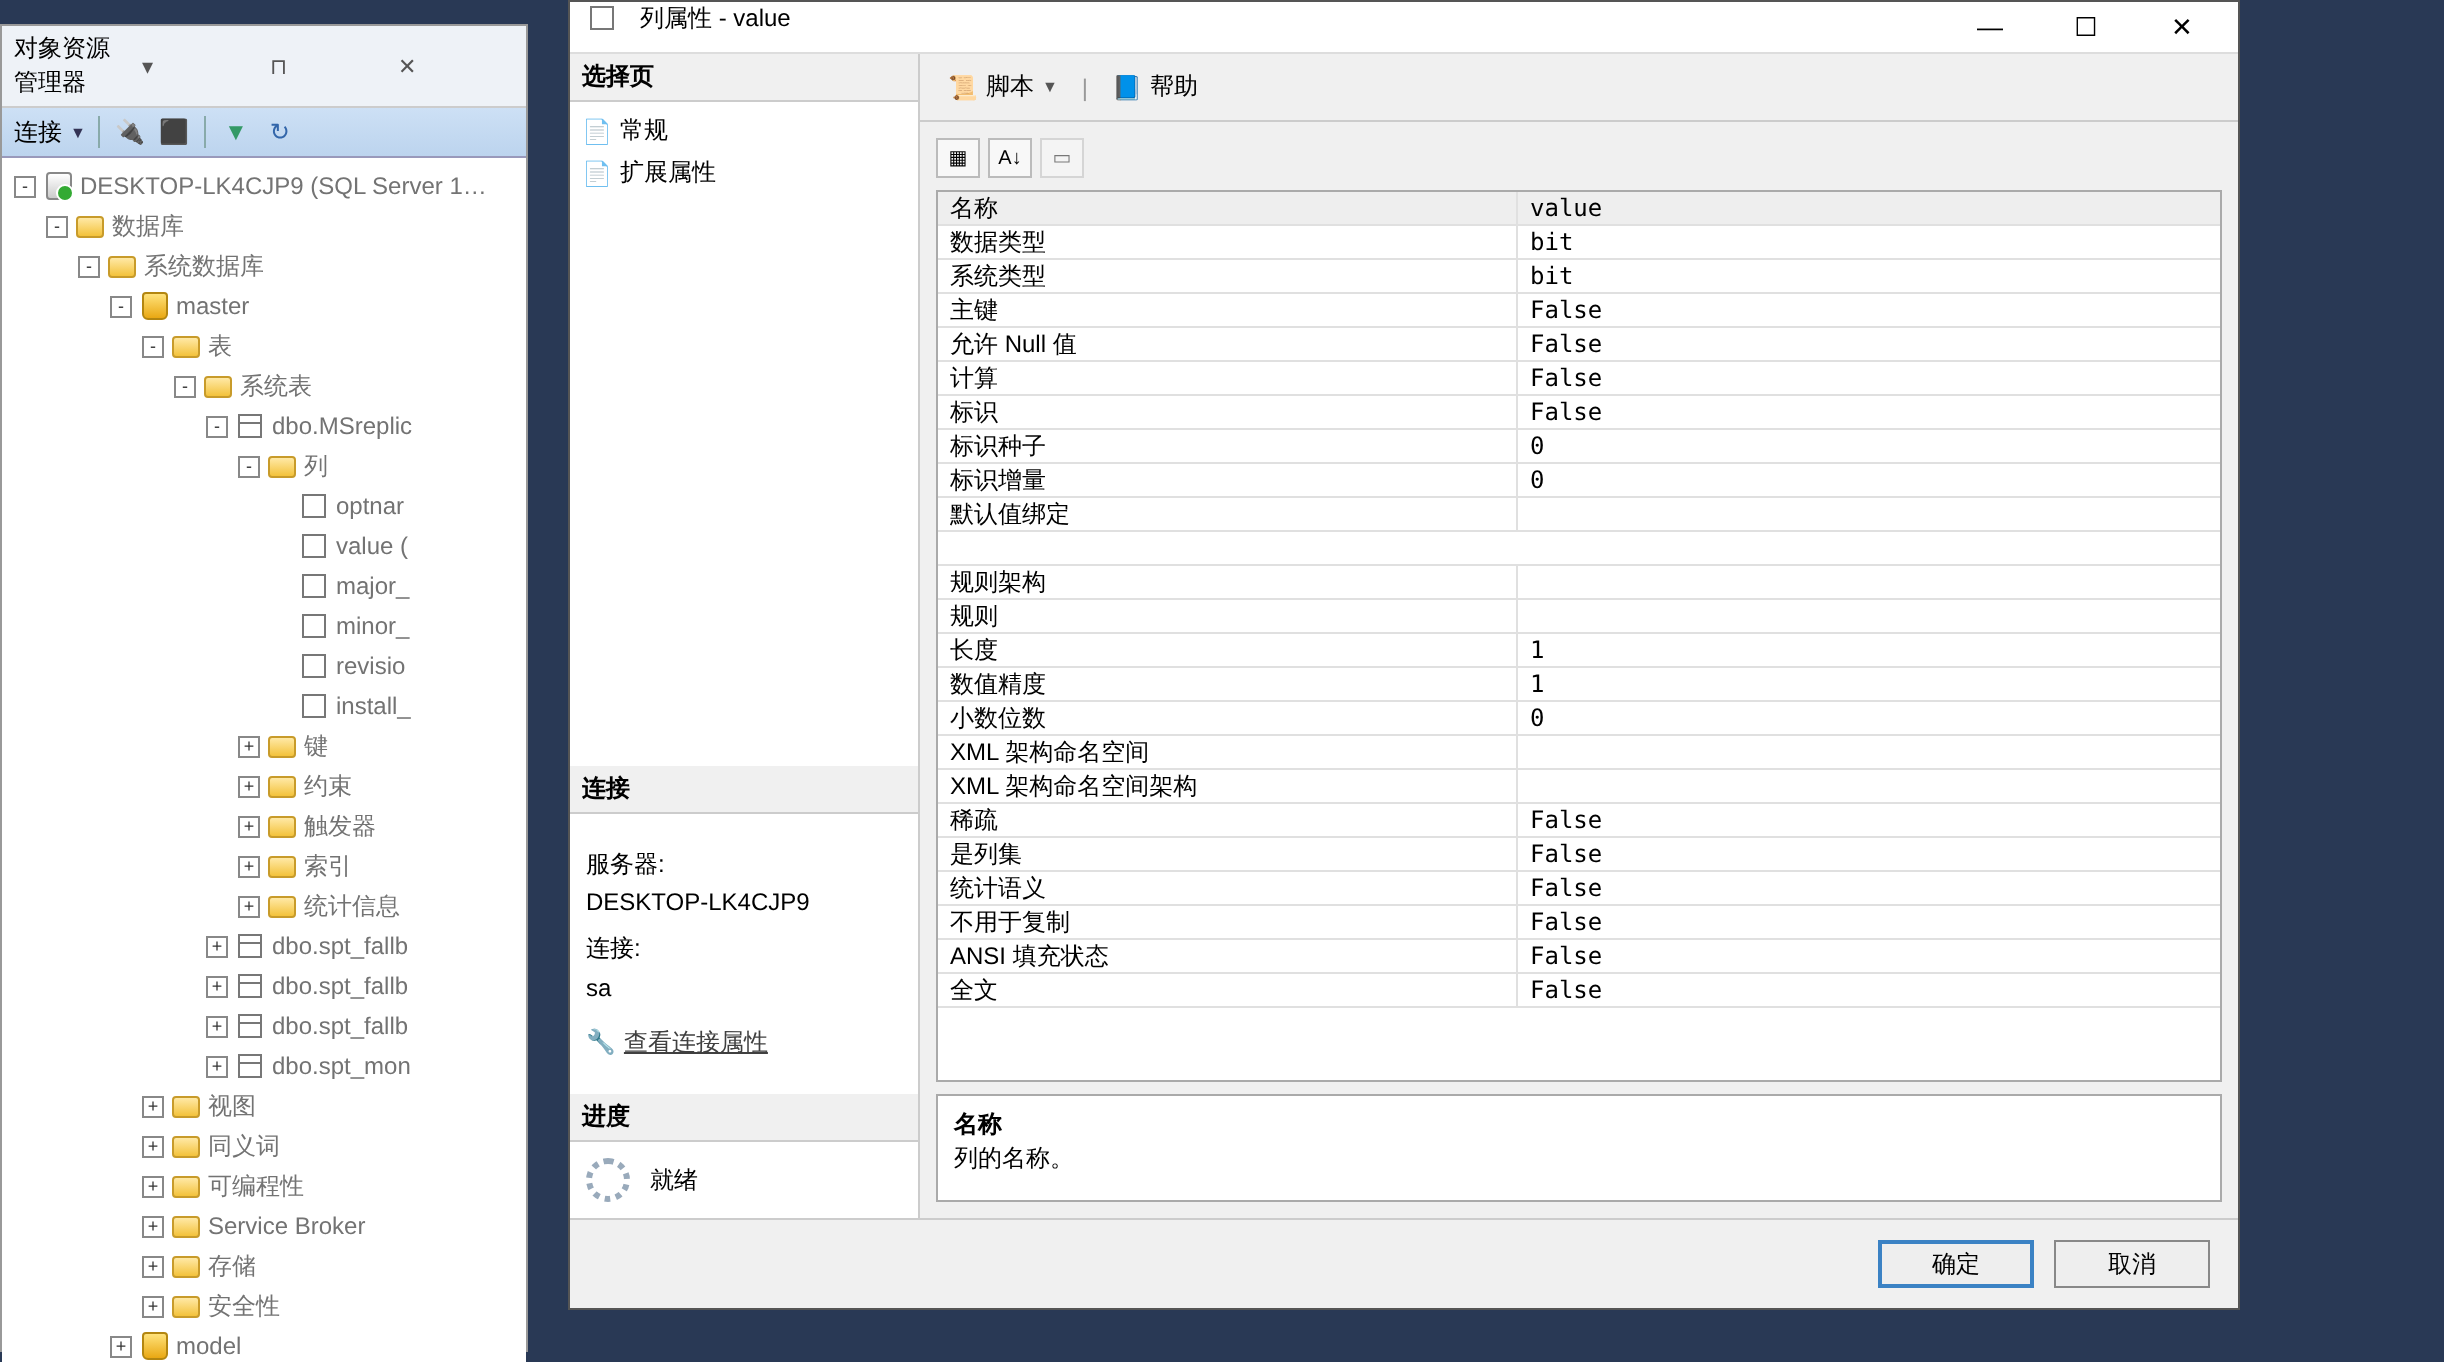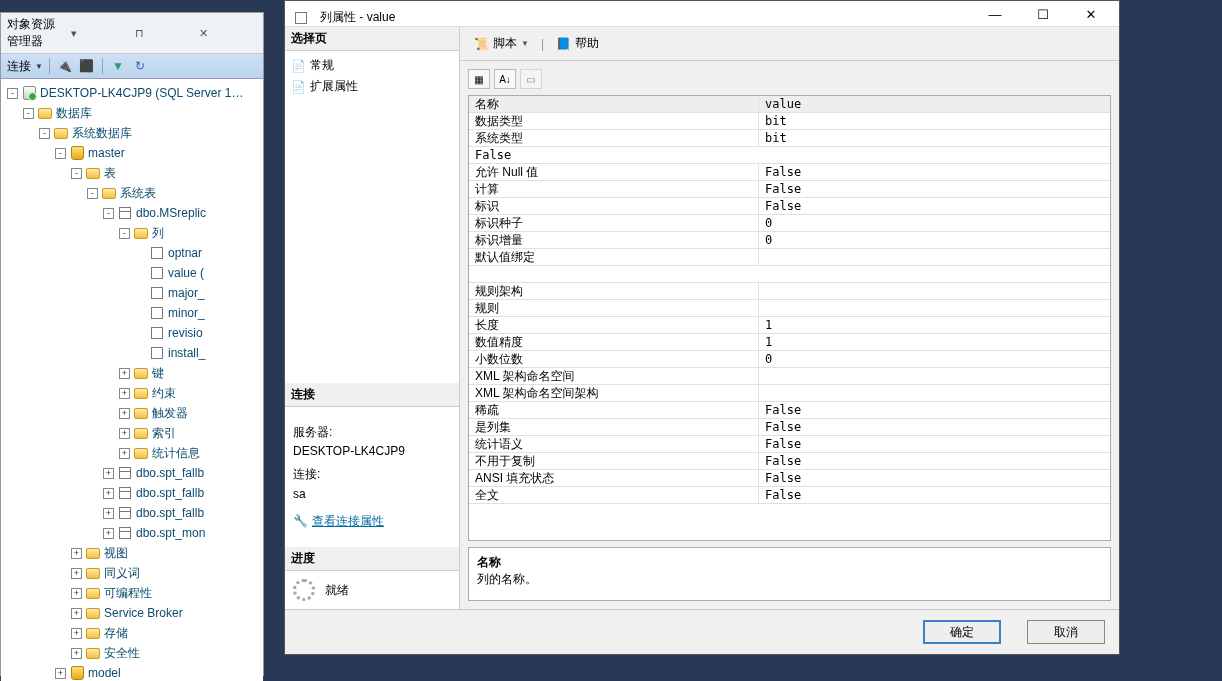--- a/index.html
+++ b/index.html
@@ -19,55 +19,55 @@
 .noexp { width: 11px; height: 11px; display: inline-block; margin-right: 3px; }
 .ind { display: inline-block; }
 .icon { width: 16px; height: 16px; display: inline-flex; align-items: center; justify-content: center; margin-right: 3px; }
 .folder { background: linear-gradient(#ffe9a6,#f3c23b); border: 1px solid #c89b2a; border-radius: 2px; width: 14px; height: 11px; }
 .dbicon { width: 13px; height: 14px; background: linear-gradient(#ffe27a,#e9a813); border-radius: 2px 2px 3px 3px; border: 1px solid #b38610; }
 .tblicon { width: 12px; height: 12px; background: #fff; border: 1px solid #777; position: relative; }
 .tblicon::before { content: ""; position: absolute; top: 3px; left: 0; right: 0; height: 1px; background: #777; }
 .colicon { width: 12px; height: 12px; background: #fff; border: 1px solid #777; }
 .srvicon { width: 13px; height: 14px; background: linear-gradient(#fff,#ccc); border: 1px solid #888; border-radius: 2px; position: relative; }
 .srvicon::after { content: ""; position: absolute; right: -2px; bottom: -2px; width: 7px; height: 7px; background: #3a3; border-radius: 50%; border: 1px solid #fff; }
-.tree-label { color: #0c4a6e; }
+.tree-label { color: #737373; }
 
 
 .dialog { position: absolute; left: 284px; top: 0; width: 836px; height: 655px; background: #f0f0f0; border: 1px solid #555; display: flex; flex-direction: column; }
-.dlg-title { height: 26px; background: #fff; display: flex; align-items: flex-end; padding: 0 8px; gap: 8px; border-bottom: 1px solid #ddd; }
+.dlg-title { height: 26px; background: #fff; display: flex; align-items: flex-start; padding: 0 8px; gap: 8px; border-bottom: 1px solid #ddd; }
 .dlg-title .ttl { flex: 1; }
 .dlg-title .winbtn { width: 40px; height: 24px; display: inline-flex; align-items: center; justify-content: center; font-size: 13px; cursor: pointer; }
 .dlg-body { flex: 1; display: flex; overflow: hidden; }
 .dlg-left { width: 175px; background: #f0f0f0; border-right: 1px solid #ccc; display: flex; flex-direction: column; }
 .dlg-left .section-hdr { background: #f0f0f0; padding: 3px 6px; font-weight: bold; border-bottom: 1px solid #ccc; }
 .dlg-left .section-body { padding: 4px 6px; background: #fff; }
 .dlg-left .page-item { display: flex; align-items: center; gap: 4px; padding: 2px 0; cursor: pointer; }
 .dlg-left .flexfill { flex: 1; background: #fff; }
 .conn-box { padding: 16px 8px; font-family: SimSun, monospace; background: #fff; line-height: 1.6; }
-.conn-box a { color: #0369a1; text-decoration: underline; cursor: pointer; }
+.conn-box a { color: #404040; text-decoration: underline; cursor: pointer; }
 .progress-box { padding: 8px; display: flex; align-items: center; gap: 10px; background: #fff; }
 .spinner { width: 22px; height: 22px; border: 3px dotted #9ab; border-radius: 50%; }
 
 .dlg-right { flex: 1; display: flex; flex-direction: column; background: #f0f0f0; }
 .dlg-toolbar { padding: 6px 8px; display: flex; align-items: center; gap: 6px; border-bottom: 1px solid #ccc; }
 .dlg-toolbar .tbtn { display: inline-flex; align-items: center; gap: 4px; padding: 2px 6px; cursor: pointer; }
 .dlg-toolbar .dd { font-size: 8px; color: #555; }
 
 .prop-area { flex: 1; padding: 8px; display: flex; flex-direction: column; gap: 6px; overflow: hidden; }
 .prop-tb { display: flex; gap: 4px; }
 .prop-tb .pb { width: 22px; height: 20px; border: 1px solid #bbb; background: #f8f8f8; display: inline-flex; align-items: center; justify-content: center; cursor: pointer; font-size: 10px; }
 .prop-grid { flex: 1; border: 1px solid #aaa; background: #fff; overflow-y: scroll; overflow-x: hidden; }
 .prop-row { display: flex; border-bottom: 1px solid #e0e0e0; height: 17px; align-items: stretch; }
 .prop-row.hdr { background: #eee; }
 .prop-key { width: 290px; padding: 1px 6px; border-right: 1px solid #e0e0e0; font-family: SimSun, sans-serif; display: flex; align-items: center; }
 .prop-val { flex: 1; padding: 1px 6px; font-family: SimSun, monospace; display: flex; align-items: center; }
 .prop-desc { border: 1px solid #aaa; background: #fff; padding: 6px 8px; height: 54px; }
 .prop-desc .dname { font-weight: bold; }
 
-.dlg-footer { padding: 10px 14px; display: flex; justify-content: flex-end; gap: 26px; border-top: 1px solid #ccc; background: #f0f0f0; }
+.dlg-footer { padding: 10px 14px; display: flex; justify-content: flex-end; gap: 10px; border-top: 1px solid #ccc; background: #f0f0f0; }
 .dlg-footer button { width: 78px; height: 24px; border: 1px solid #888; background: #eee; cursor: pointer; }
 .dlg-footer button.primary { border: 2px solid #3b82c4; }
 
 .status { position: absolute; left: 2px; bottom: 0; color: #fff; font-size: 12px; }
 
 ::-webkit-scrollbar { width: 16px; }
 ::-webkit-scrollbar-track { background: #f0f0f0; }
 ::-webkit-scrollbar-thumb { background: #c8c8c8; border: 1px solid #aaa; }
 </style>
 </head>
@@ -401,20 +401,21 @@
             </div>
             <div class="prop-row">
               <div class="prop-key">数据类型</div>
               <div class="prop-val">bit</div>
             </div>
             <div class="prop-row">
               <div class="prop-key">系统类型</div>
               <div class="prop-val">bit</div>
             </div>
             <div class="prop-row">
+              <div class="prop-key">主键</div>
               <div class="prop-val">False</div>
             </div>
             <div class="prop-row">
               <div class="prop-key">允许 Null 值</div>
               <div class="prop-val">False</div>
             </div>
             <div class="prop-row">
               <div class="prop-key">计算</div>
               <div class="prop-val">False</div>
             </div>

